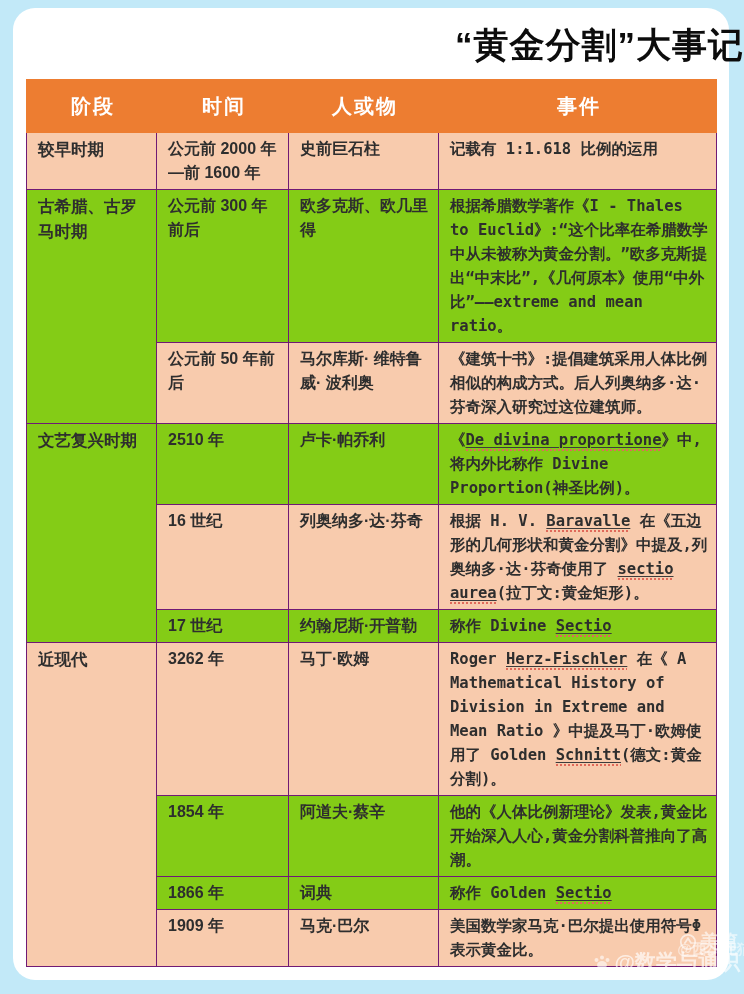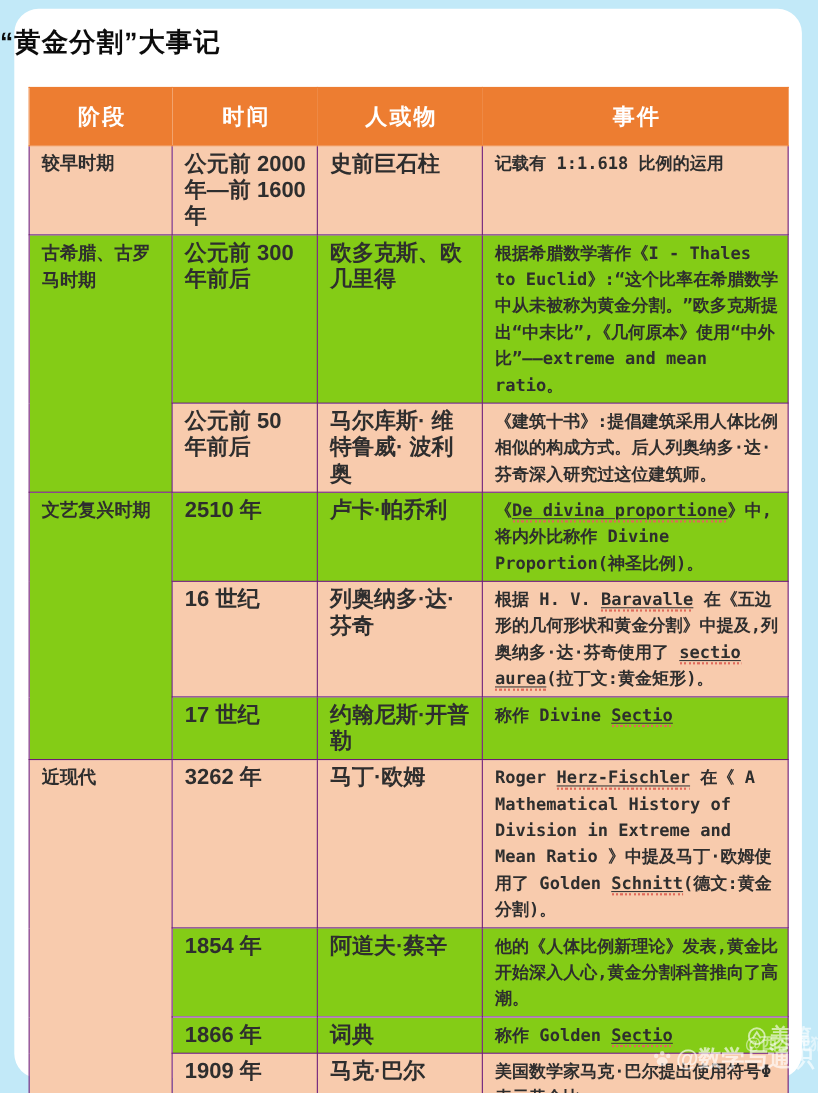--- a/index.html
+++ b/index.html
@@ -7,21 +7,21 @@
     width:744px;height:994px;position:relative;overflow:hidden;
     background:#c2e9f8;
     font-family:"Liberation Sans",sans-serif;
   }
   .card{
     position:absolute;left:13px;top:8px;right:15px;bottom:14px;
     background:#ffffff;border-radius:22px;
   }
   .page-title{
     position:absolute;left:0;right:0;top:22px;
-    text-align:left;font-size:24px;font-weight:900;color:#0c0c0c;
+    text-align:right;font-size:35px;font-weight:900;color:#0c0c0c;
     letter-spacing:1px;
   }
   table.main{
     position:absolute;left:26px;top:79px;
     border-collapse:collapse;table-layout:fixed;width:690px;
     font-size:16.5px;color:#2e2e2e;font-weight:700;
   }
   table.main td,table.main th{
     border:1px solid #701a75;
     padding:4px 8px 4px 11px;
@@ -29,21 +29,21 @@
     overflow:hidden;
   }
   table.main th{
     background:#ed7d31;color:#ffffff;font-size:20px;font-weight:700;
     letter-spacing:2px;text-align:center;height:44px;vertical-align:middle;
     border-color:#ed7d31;
   }
   td.stage{vertical-align:middle;font-size:16.5px;line-height:1.5;margin-left:47px;}
   td.peach{background:#f8cbad;}
   td.white{background:#84cc16;}
-  td.time,td.person{line-height:24px;font-size:20px;}
+  td.time,td.person{line-height:24px;font-size:16px;}
   td.event{
     font-family:"DejaVu Sans Mono","Liberation Sans",monospace;
     font-size:15.5px;line-height:24px;font-weight:700;letter-spacing:0;
   }
   .sp{
     text-decoration:underline;
     text-decoration-thickness:1px;
     text-decoration-color:#3c3c3c;
     text-underline-offset:2px;
     background-image:repeating-linear-gradient(90deg,#e06a5a 0 2px,rgba(0,0,0,0) 2px 4px);

